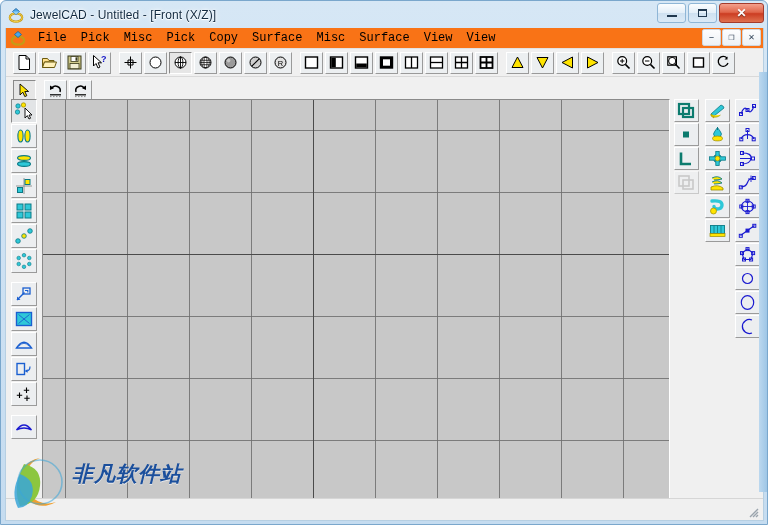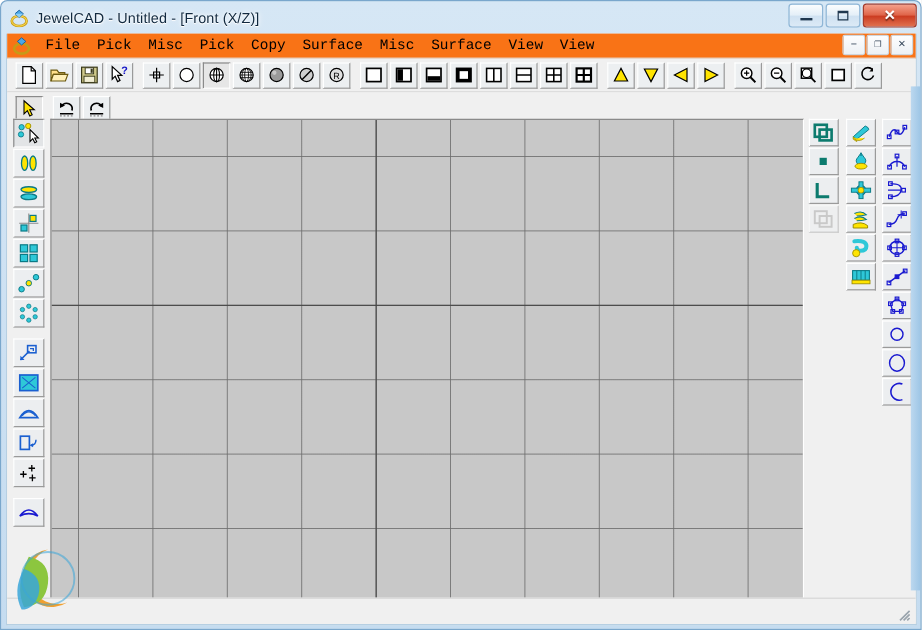--- a/index.html
+++ b/index.html
@@ -765,19 +765,20 @@
       </svg>
     </div>
 
     <div id="watermark">
       <svg width="60" height="58" viewBox="0 0 60 58" style="position:absolute;left:0;top:2px;">
         <path d="M30 4 A24 24 0 1 0 46 48 A20 20 0 1 1 30 4 Z" fill="#f0a030"></path>
         <path d="M14 10 Q32 14 30 32 Q28 50 10 52 Q2 34 14 10 Z" fill="#8cc63f"></path>
         <path d="M10 20 Q26 26 22 42 Q18 54 8 54 Q0 38 10 20 Z" fill="#3aa6d8" opacity=".85"></path>
         <circle cx="30" cy="28" r="22" fill="none" stroke="#3aa6d8" stroke-width="1.6" opacity=".55"></circle>
       </svg>
+      <div id="wm-text-cn">非凡软件站</div>
     </div>
 
   </div>
 
   <div id="right-edge-strip"></div>
 
 </div>
 
 </body></html>

